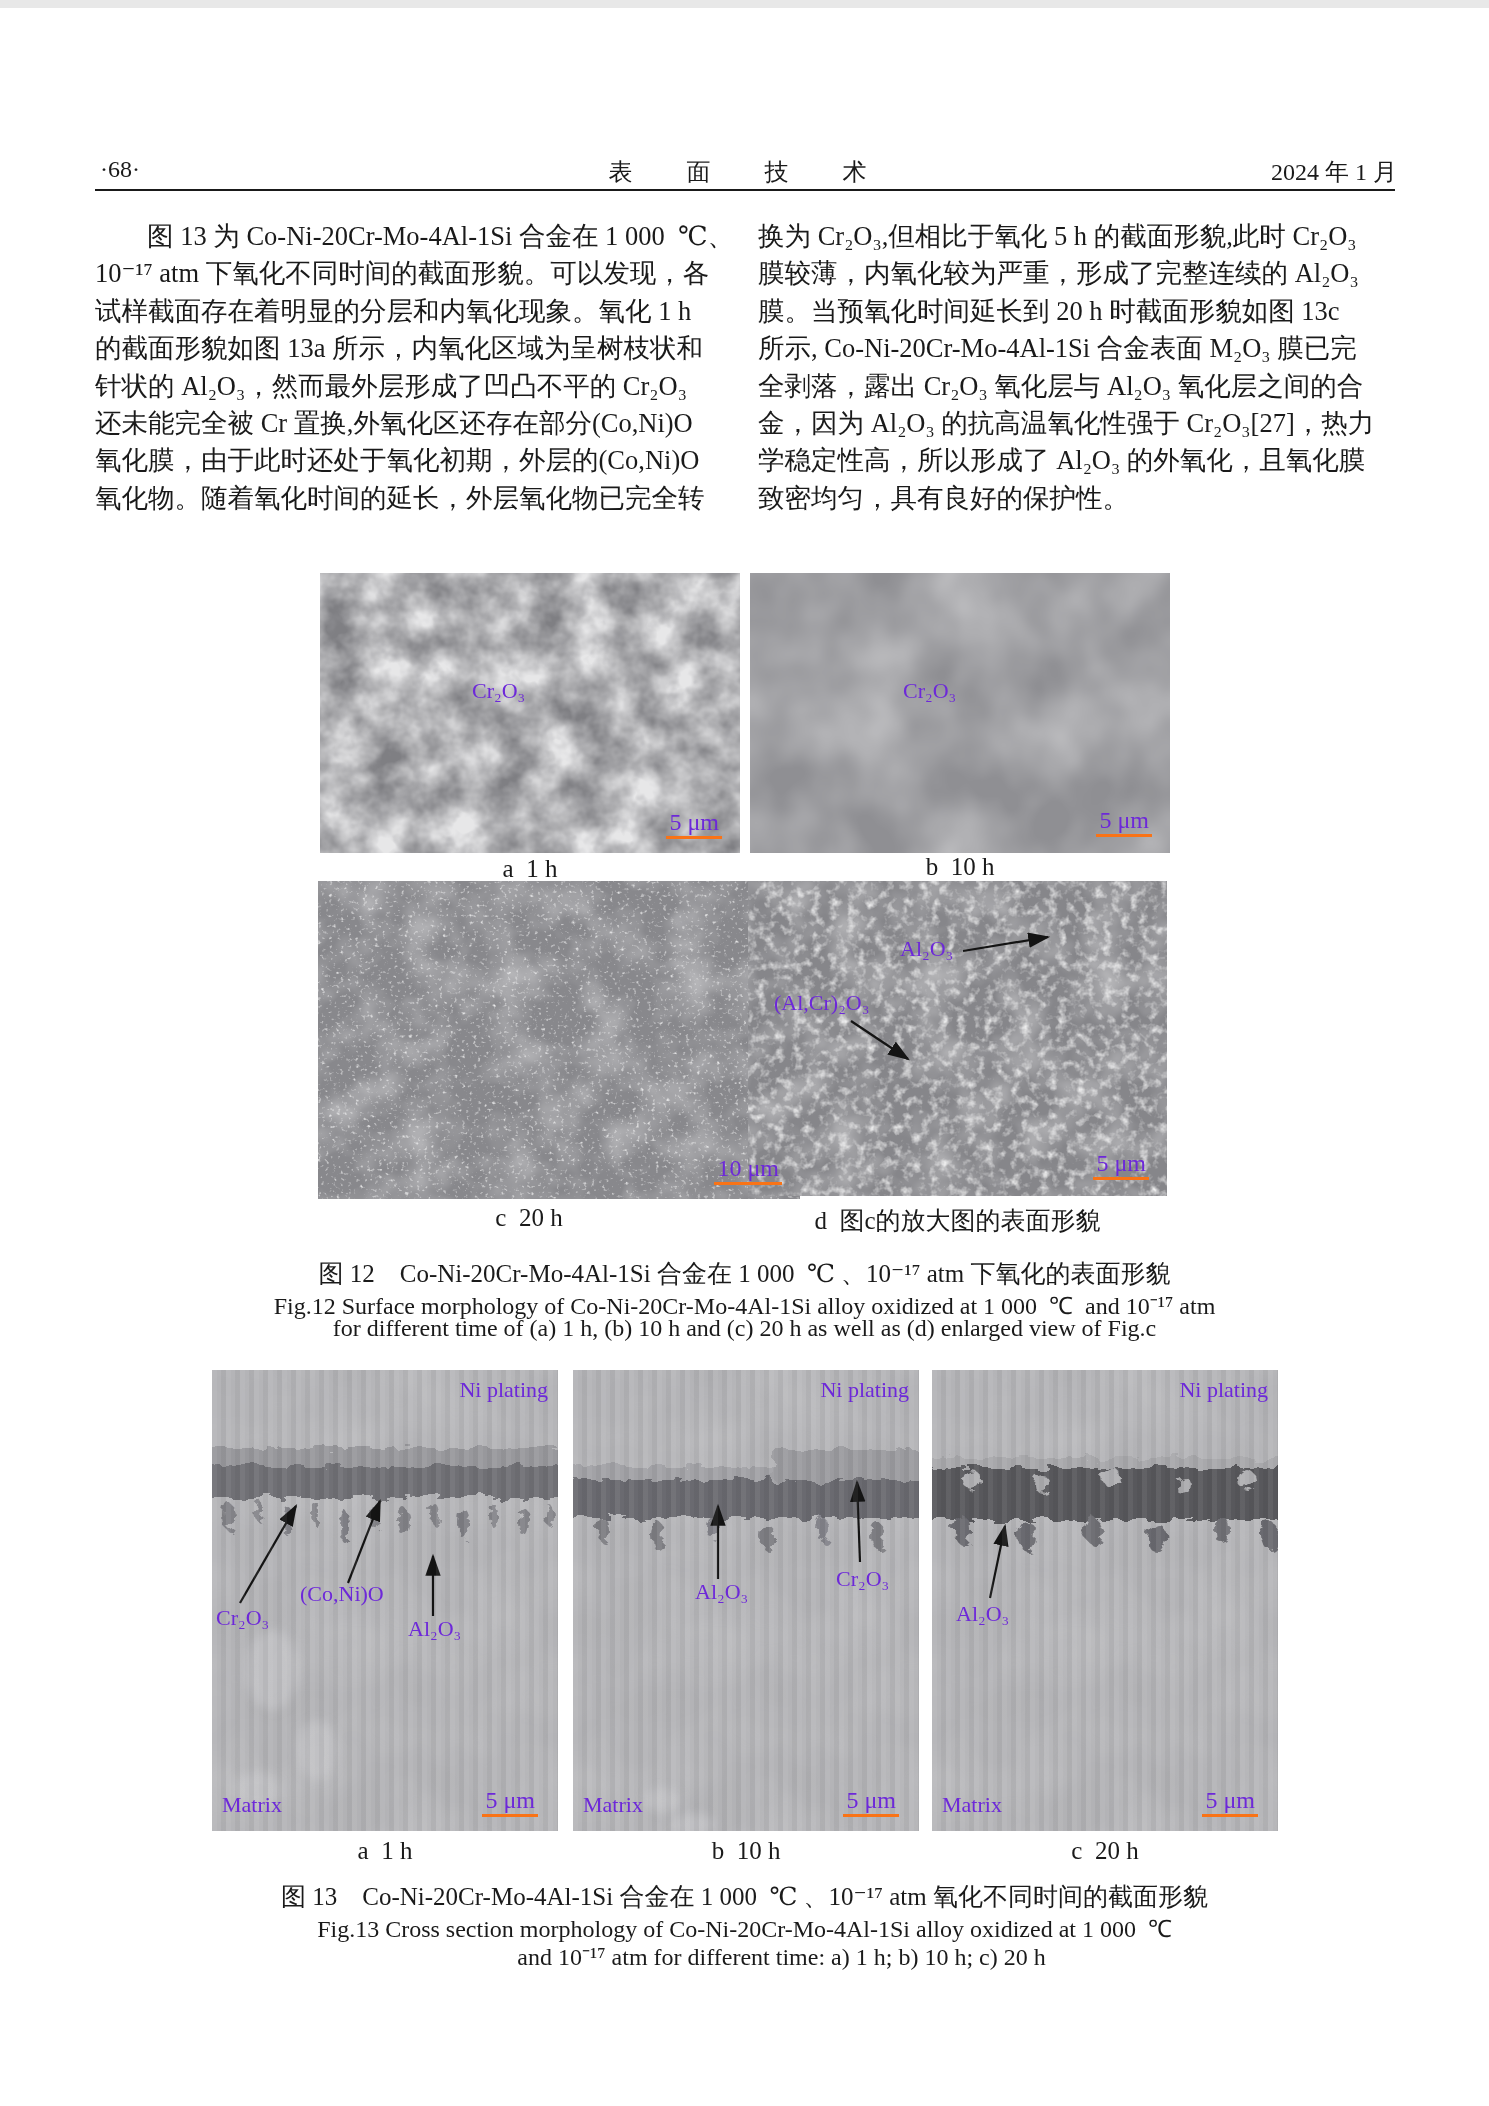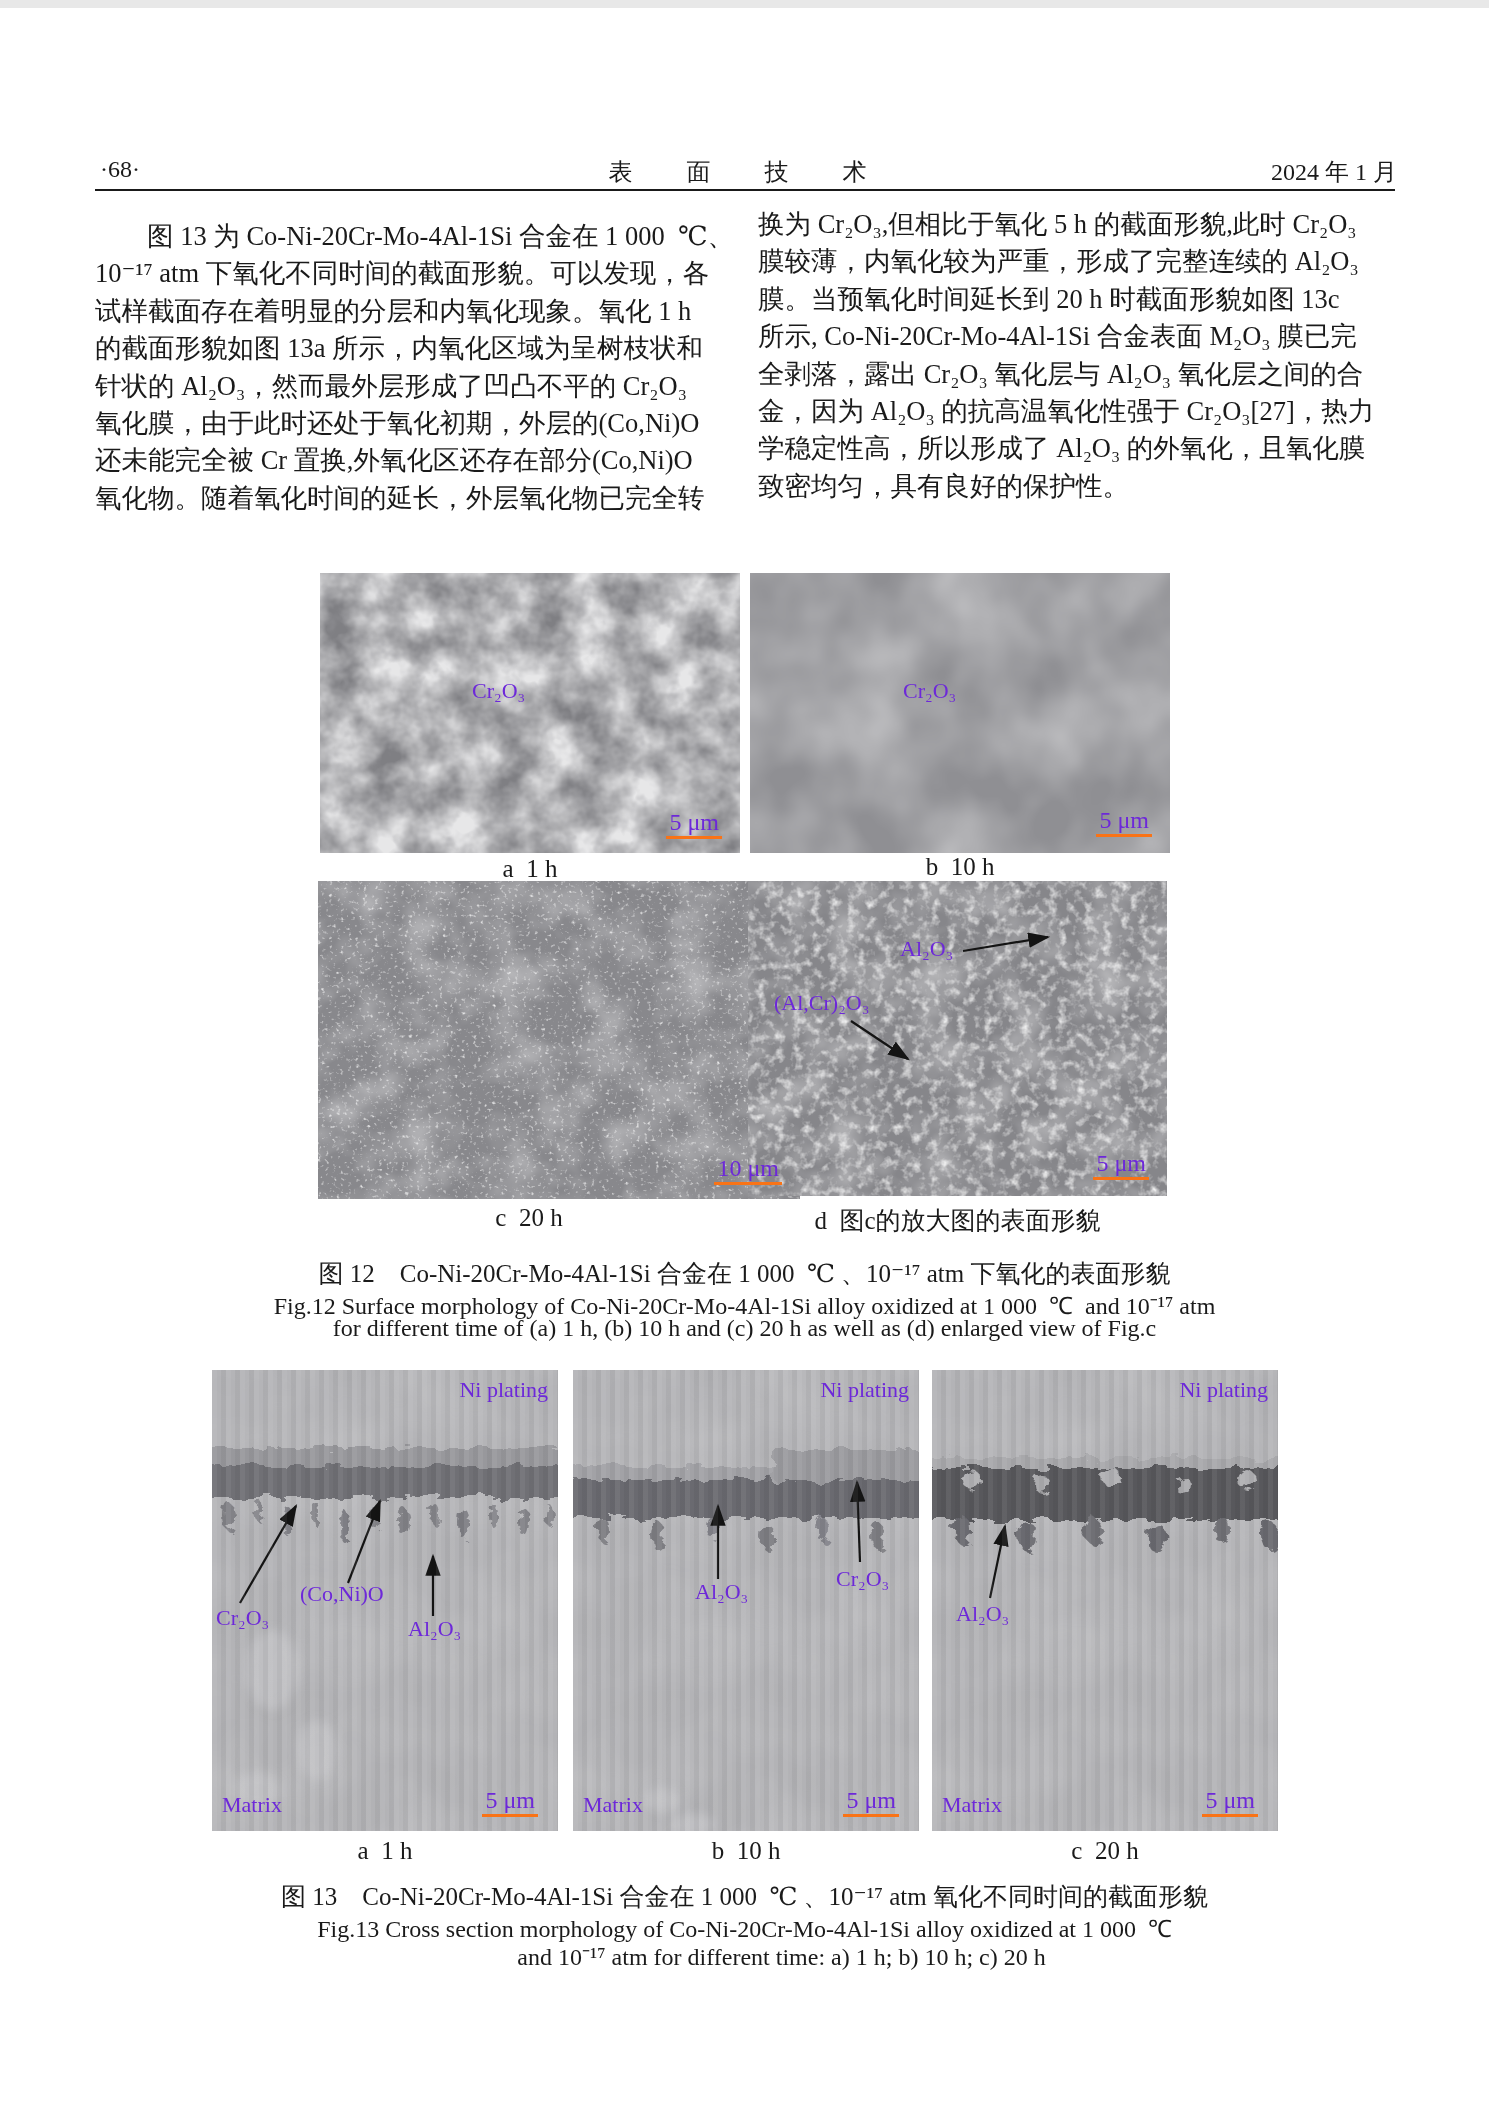--- a/index.html
+++ b/index.html
@@ -11,21 +11,21 @@
   }
   .abs{position:absolute;}
   .keepws{white-space:pre;}
   
   .hdr{top:148px;font-size:24px;}
   .hdr-rule{top:181px;left:95px;width:1300px;height:2px;background:#1a1a1a;}
   .jtitle{left:0;width:1489px;text-align:center;letter-spacing:14px;}
   
   .tl{white-space:pre;font-size:26.5px;height:37.4px;line-height:37.4px;}
   .colL{left:95px;top:210px;}
-  .colR{left:758px;top:198px;}
+  .colR{left:758px;top:210px;}
   .indent{text-indent:52px;}
   
   .panel{position:absolute;overflow:hidden;}
   .panel svg.tex{position:absolute;left:0;top:0;width:100%;height:100%;}
   .plabel{position:absolute;z-index:3;font-size:22px;line-height:24px;color:#6d28d9;white-space:pre;}
   .sbar{border-bottom:3px solid #f97316;padding:0 3px 2px 3px;font-size:24px;}
   .sem13::before{
     content:"";position:absolute;left:0;top:0;right:0;bottom:0;z-index:2;pointer-events:none;
     background:repeating-linear-gradient(90deg,rgba(255,255,255,0.06) 0 5px,rgba(0,0,0,0) 5px 9px,rgba(0,0,0,0.045) 9px 14px);
   }
@@ -83,22 +83,22 @@
   <div class="abs hdr jtitle keepws">表  面  技  术</div>
   <div class="abs hdr" style="right:92px;">2024 年 1 月</div>
   <div class="abs hdr-rule"></div>
 
   <div class="abs colL">
     <div class="tl indent">图 13 为 Co-Ni-20Cr-Mo-4Al-1Si 合金在 1 000  ℃、</div>
     <div class="tl">10⁻¹⁷ atm 下氧化不同时间的截面形貌。可以发现，各</div>
     <div class="tl">试样截面存在着明显的分层和内氧化现象。氧化 1 h</div>
     <div class="tl">的截面形貌如图 13a 所示，内氧化区域为呈树枝状和</div>
     <div class="tl">针状的 Al₂O₃，然而最外层形成了凹凸不平的 Cr₂O₃</div>
+    <div class="tl">还未能完全被 Cr 置换,外氧化区还存在部分(Co,Ni)O</div>
     <div class="tl">氧化膜，由于此时还处于氧化初期，外层的(Co,Ni)O</div>
-    <div class="tl">还未能完全被 Cr 置换,外氧化区还存在部分(Co,Ni)O</div>
     <div class="tl">氧化物。随着氧化时间的延长，外层氧化物已完全转</div>
   </div>
   <div class="abs colR">
     <div class="tl">换为 Cr₂O₃,但相比于氧化 5 h 的截面形貌,此时 Cr₂O₃</div>
     <div class="tl">膜较薄，内氧化较为严重，形成了完整连续的 Al₂O₃</div>
     <div class="tl">膜。当预氧化时间延长到 20 h 时截面形貌如图 13c</div>
     <div class="tl">所示, Co-Ni-20Cr-Mo-4Al-1Si 合金表面 M₂O₃ 膜已完</div>
     <div class="tl">全剥落，露出 Cr₂O₃ 氧化层与 Al₂O₃ 氧化层之间的合</div>
     <div class="tl">金，因为 Al₂O₃ 的抗高温氧化性强于 Cr₂O₃[27]，热力</div>
     <div class="tl">学稳定性高，所以形成了 Al₂O₃ 的外氧化，且氧化膜</div>

